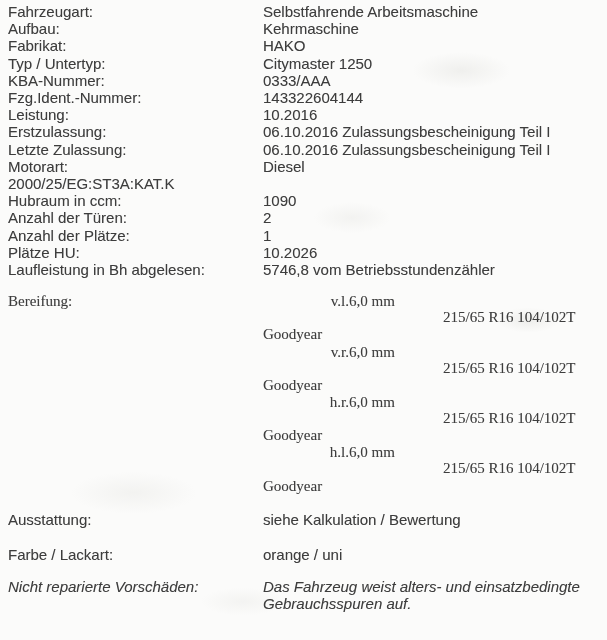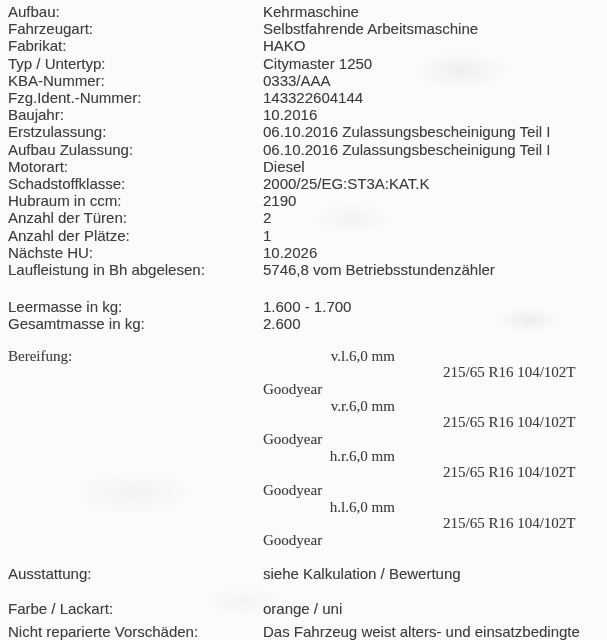--- a/index.html
+++ b/index.html
@@ -24,102 +24,91 @@
   .value { flex:1; max-width:336px; }
   .sec-engine { }
   .sec-masses { margin-top:20px; }
   .sec-tires  { margin-top:15px;font-family:Liberation Serif, serif; }
   .tire-line { display:flex; }
   .t-pos   { flex:0 0 86px;text-align:right; }
   .t-depth { flex:0 0 94px; }
   .t-size  { flex:1;margin-top:16px; }
   #footer-rows .row:nth-child(1) { margin-top:16px; }
   #footer-rows .row:nth-child(2) { margin-top:18px; }
-  #footer-rows .row:nth-child(3) { margin-top:5px; }
+  #footer-rows .row:nth-child(3) { margin-top:15px;font-style:italic; }
 </style>
 </head>
 <body>
 
 <div class="page">
   <section class="sec">
       <div class="row">
+        <div class="label">Fahrzeugart:</div>
+        <div class="value">Selbstfahrende Arbeitsmaschine</div>
+      </div>
+      <div class="row">
         <div class="label">Aufbau:</div>
         <div class="value">Kehrmaschine</div>
-      </div>
-      <div class="row">
-        <div class="label">Fahrzeugart:</div>
-        <div class="value">Selbstfahrende Arbeitsmaschine</div>
       </div>
       <div class="row">
         <div class="label">Fabrikat:</div>
         <div class="value">HAKO</div>
       </div>
       <div class="row">
         <div class="label">Typ / Untertyp:</div>
         <div class="value">Citymaster 1250</div>
       </div>
       <div class="row">
         <div class="label">KBA-Nummer:</div>
         <div class="value">0333/AAA</div>
       </div>
       <div class="row">
         <div class="label">Fzg.Ident.-Nummer:</div>
         <div class="value">143322604144</div>
       </div>
       <div class="row">
-        <div class="label">Baujahr:</div>
+        <div class="label">Leistung:</div>
         <div class="value">10.2016</div>
       </div>
       <div class="row">
         <div class="label">Erstzulassung:</div>
         <div class="value">06.10.2016 Zulassungsbescheinigung Teil I</div>
       </div>
       <div class="row">
-        <div class="label">Aufbau Zulassung:</div>
+        <div class="label">Letzte Zulassung:</div>
         <div class="value">06.10.2016 Zulassungsbescheinigung Teil I</div>
       </div>
     </section>
   <section class="sec sec-engine">
       <div class="row">
         <div class="label">Motorart:</div>
         <div class="value">Diesel</div>
       </div>
       <div class="row">
-        <div class="label">Schadstoffklasse:</div>
         <div class="value">2000/25/EG:ST3A:KAT.K</div>
       </div>
       <div class="row">
         <div class="label">Hubraum in ccm:</div>
-        <div class="value">2190</div>
+        <div class="value">1090</div>
       </div>
       <div class="row">
         <div class="label">Anzahl der Türen:</div>
         <div class="value">2</div>
       </div>
       <div class="row">
         <div class="label">Anzahl der Plätze:</div>
         <div class="value">1</div>
       </div>
       <div class="row">
-        <div class="label">Nächste HU:</div>
+        <div class="label">Plätze HU:</div>
         <div class="value">10.2026</div>
       </div>
       <div class="row">
         <div class="label">Laufleistung in Bh abgelesen:</div>
         <div class="value">5746,8 vom Betriebsstundenzähler</div>
-      </div>
-    </section>
-  <section class="sec sec-masses">
-      <div class="row">
-        <div class="label">Leermasse in kg:</div>
-        <div class="value">1.600 - 1.700</div>
-      </div>
-      <div class="row">
-        <div class="label">Gesamtmasse in kg:</div>
-        <div class="value">2.600</div>
       </div>
     </section>
   <section class="sec sec-tires">
     <div class="row">
       <div class="label">Bereifung:</div>
       <div class="value" id="tire-entries">
           <div class="tire-line">
             <span class="t-pos">v.l.</span>
             <span class="t-depth">6,0 mm</span>
             <span class="t-size">215/65 R16 104/102T</span>

